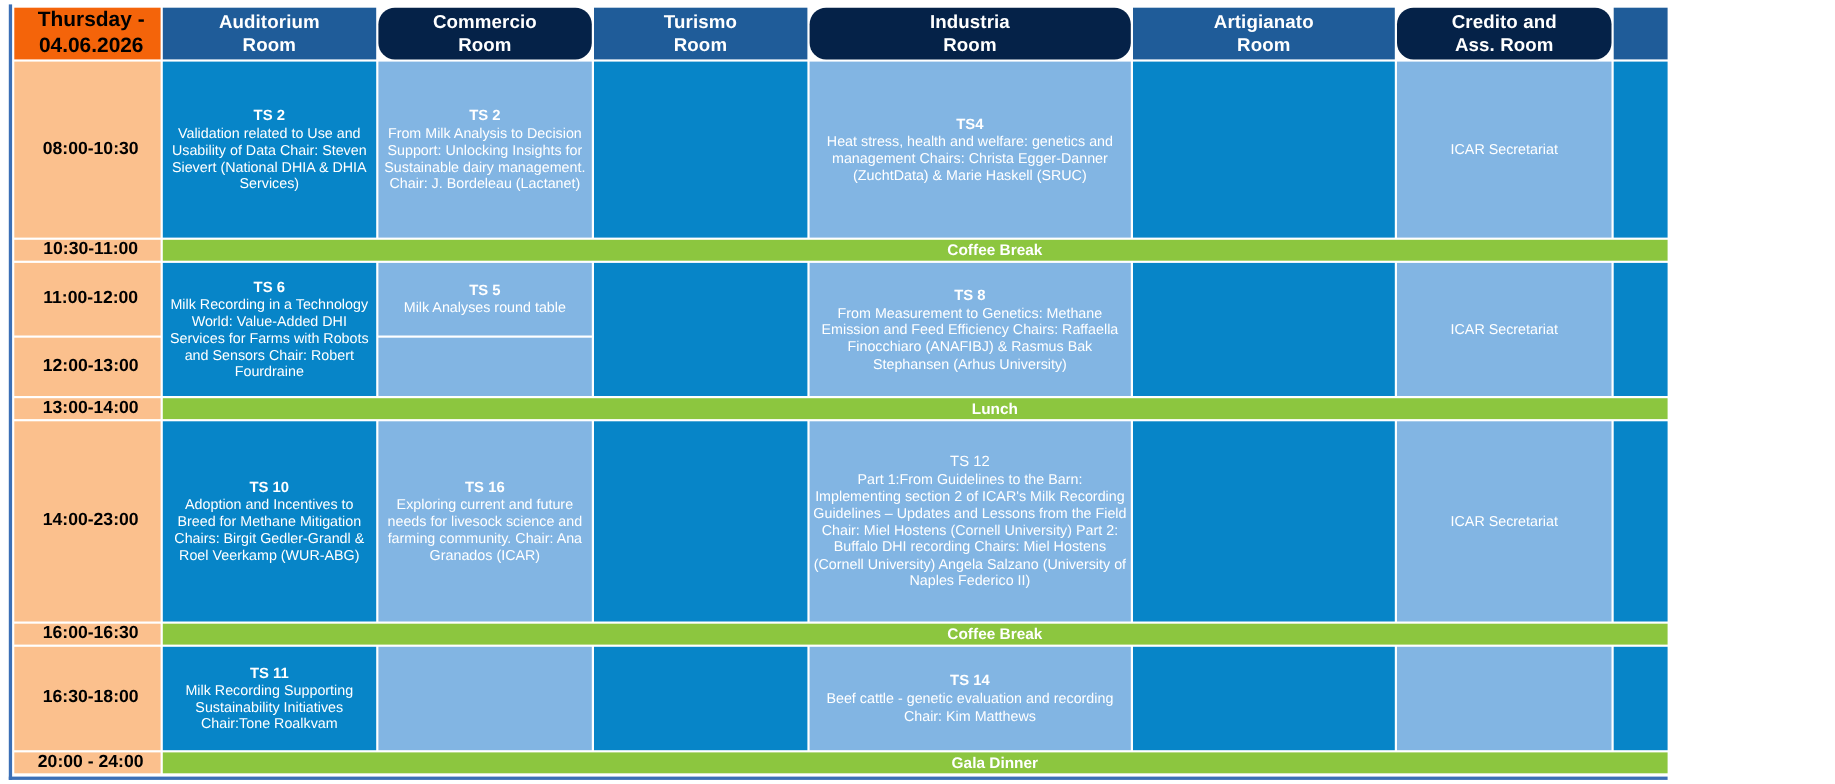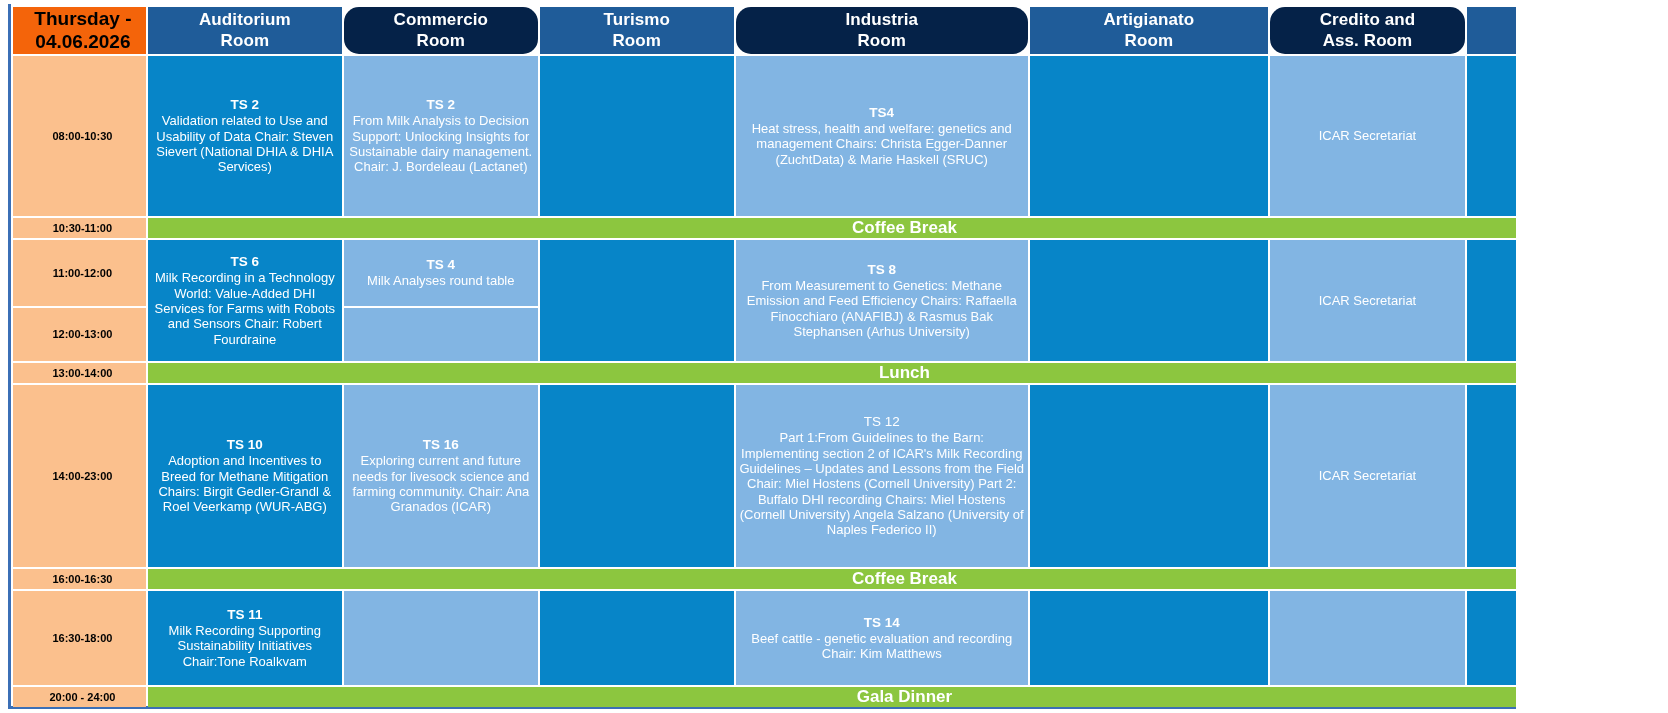--- a/index.html
+++ b/index.html
@@ -56,21 +56,21 @@
     letter-spacing: .1px;
     line-height: 1.35;
   }
   .hdr-dark  { background: #1F5C99; }
   .hdr-navy  { background: #052248; border-radius: 15px; }
   
   .timecell {
     background: #FBC08D;
     color: #000000;
     font-weight: bold;
-    font-size: 11px;
+    font-size: 16px;
     text-align: left;
     padding-left: 6px !important;
     white-space: nowrap;
   }
   
   .sess {
     color: #ffffff;
     font-size: 13px;
     padding: 2px 3px !important;
   }
@@ -81,21 +81,21 @@
     font-weight: bold;
     font-size: 13.5px;
   }
   .sess .ts.nb { font-weight: normal; }
   .sess .body { display: block; }
   
   .breakcell {
     background: #8CC63F;
     color: #ffffff;
     font-weight: bold;
-    font-size: 17px;
+    font-size: 14px;
     text-align: center;
     height: 17px;
   }
   .empty { }
 </style>
 </head>
 <body>
 
 <div id="schedule-root">
   <div class="frame"></div>
@@ -175,21 +175,21 @@
       <td class="breakcell" colspan="7">Coffee Break</td>
     </tr>
 
     <tr>
       <td class="timecell" style="height:66px">11:00-12:00</td>
       <td class="sess c-dark" rowspan="2">
         <span class="ts">TS 6</span>
         <span class="body">Milk Recording in a Technology World: Value-Added DHI Services for Farms with Robots and Sensors Chair: Robert Fourdraine</span>
       </td>
       <td class="sess c-light">
-        <span class="ts">TS 4</span>
+        <span class="ts">TS 5</span>
         <span class="body">Milk Analyses round table</span>
       </td>
       <td class="sess c-dark empty" rowspan="2"></td>
       <td class="sess c-light" rowspan="2">
         <span class="ts">TS 8</span>
         <span class="body">From Measurement to Genetics: Methane Emission and Feed Efficiency Chairs: Raffaella Finocchiaro (ANAFIBJ) &amp; Rasmus Bak Stephansen (Arhus University)</span>
       </td>
       <td class="sess c-dark empty" rowspan="2"></td>
       <td class="sess c-light" rowspan="2">
         <span class="body">ICAR Secretariat</span>

